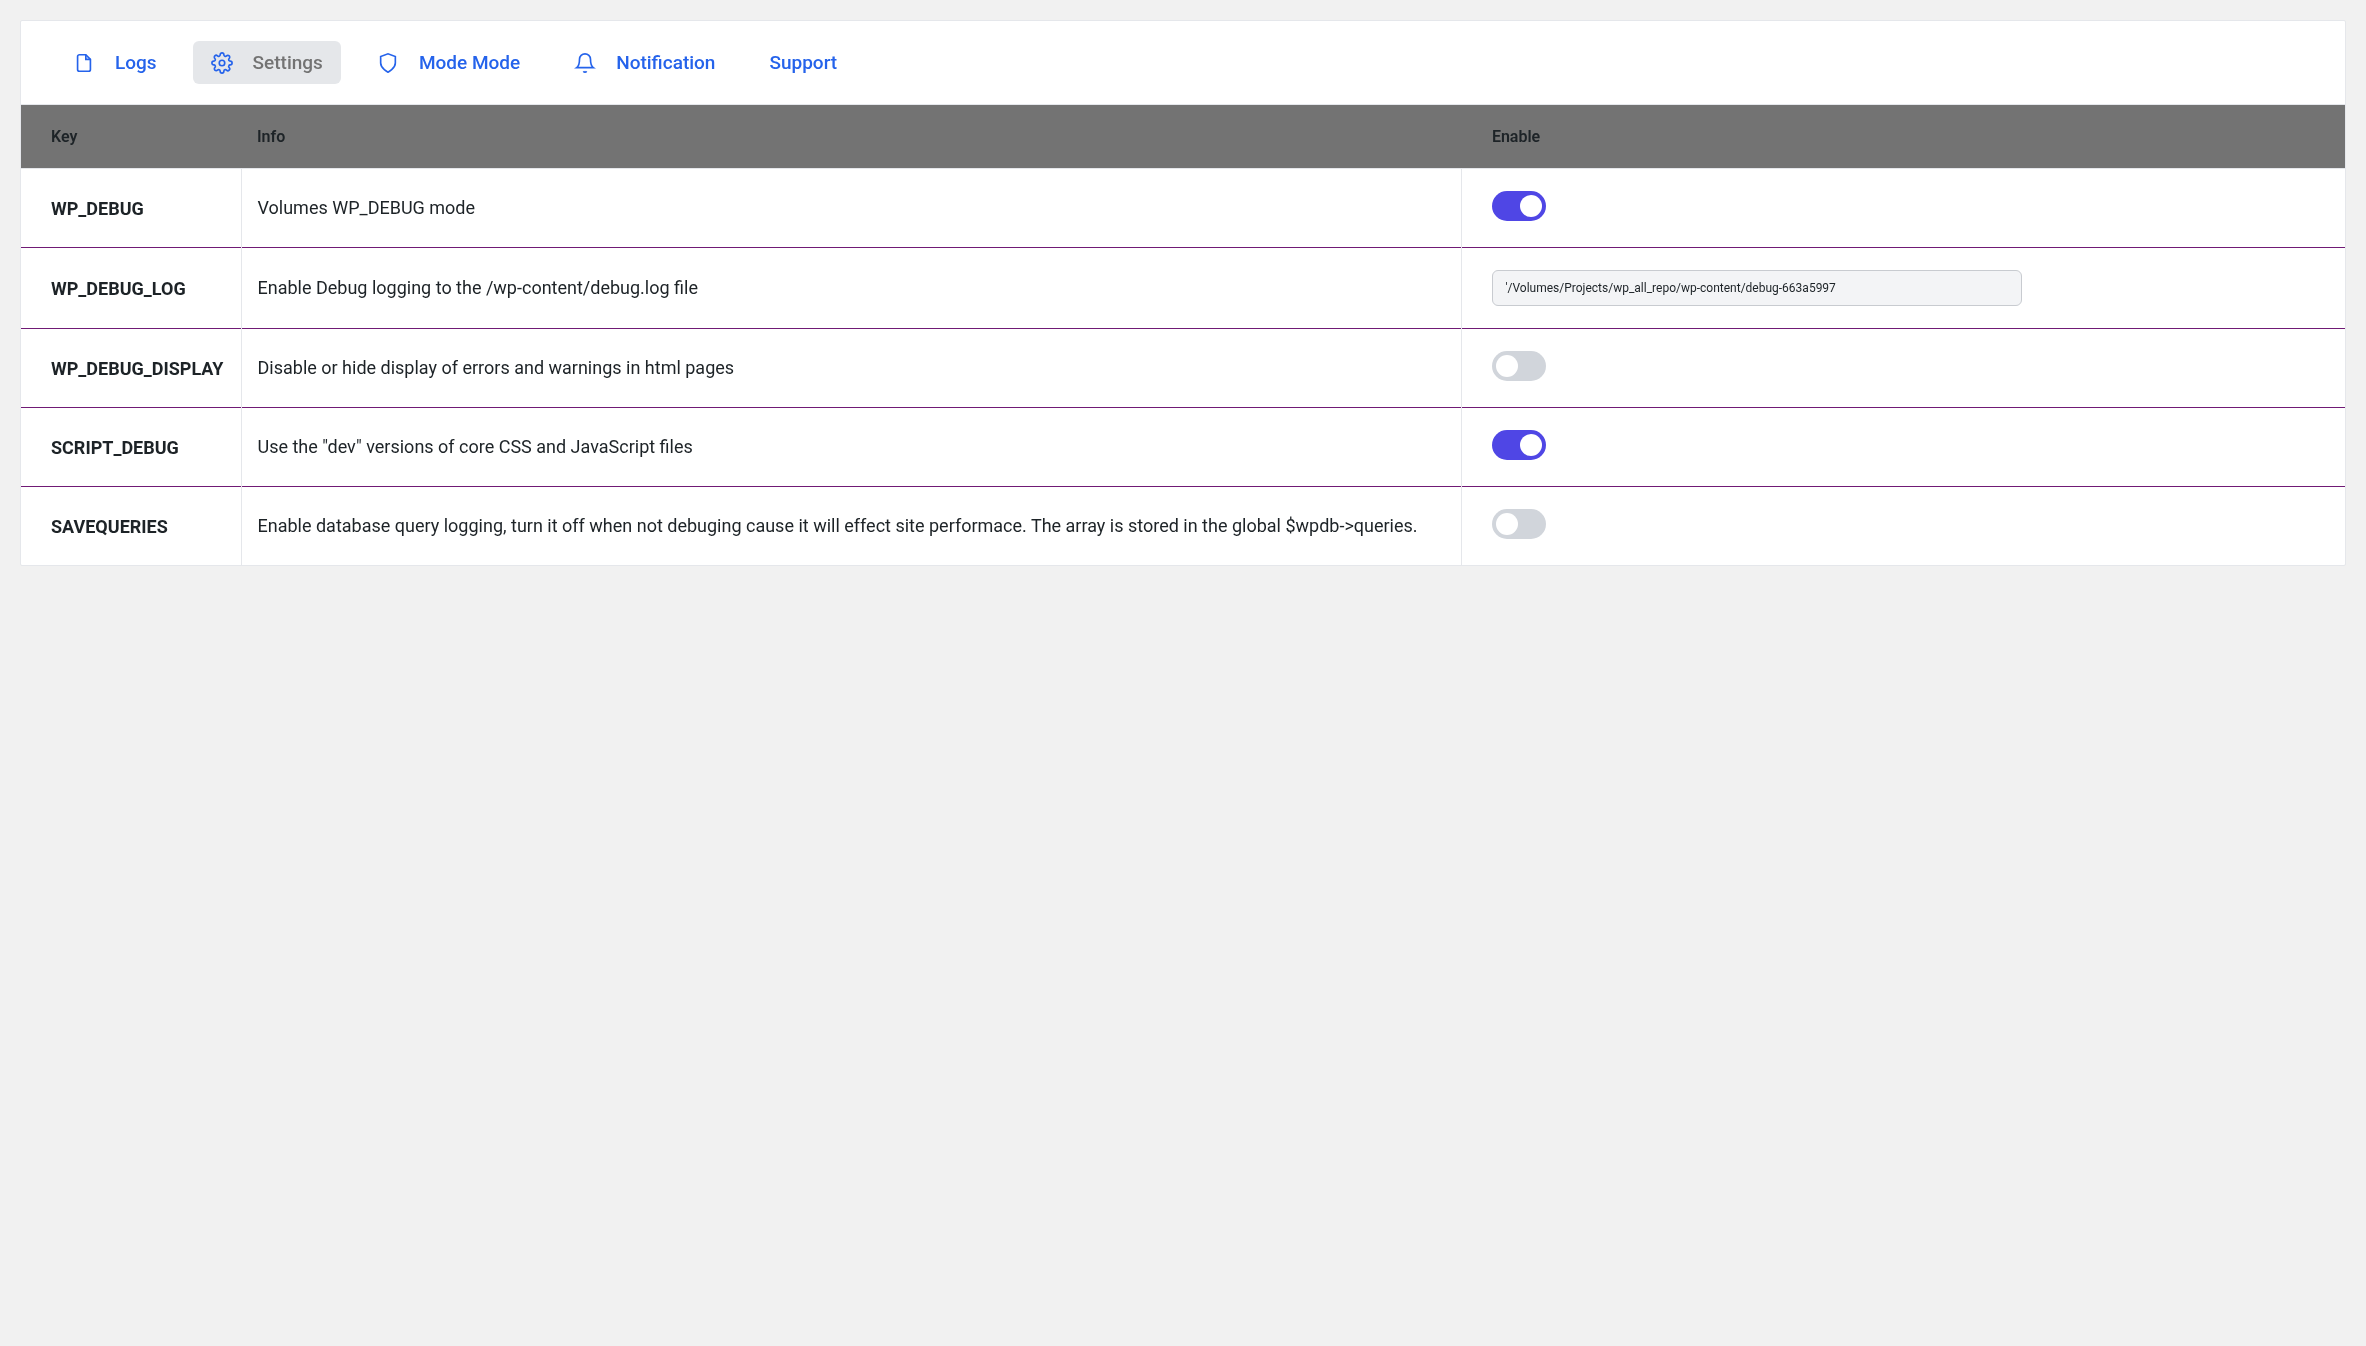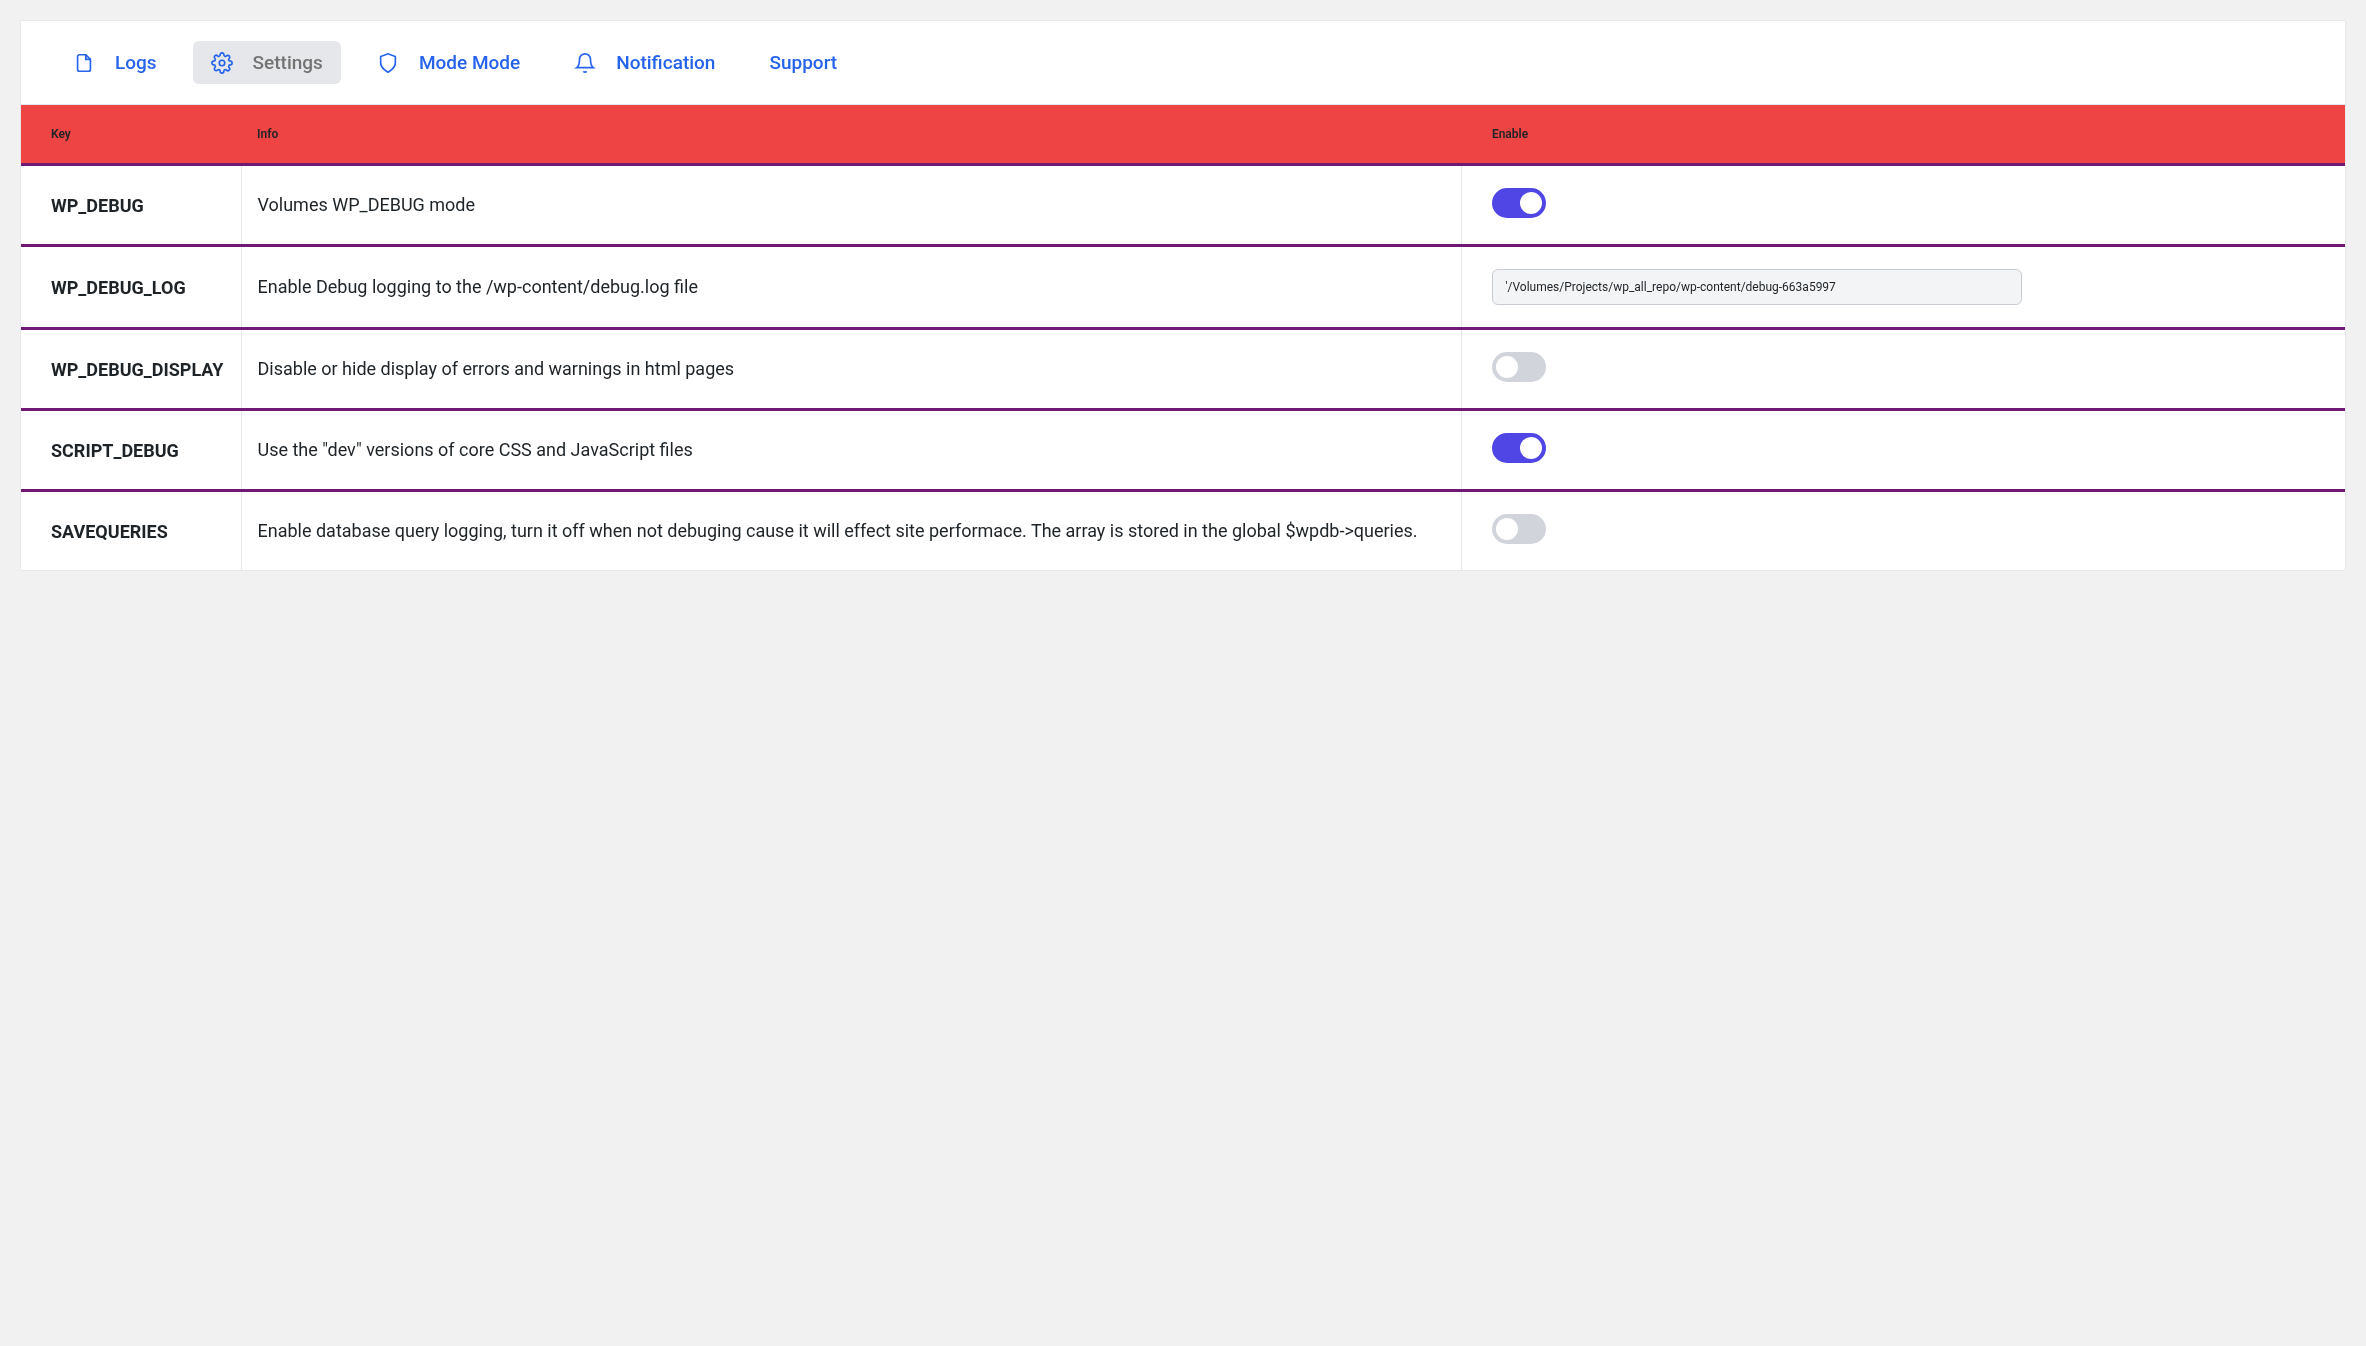--- a/index.html
+++ b/index.html
@@ -37,31 +37,31 @@
     .tab.active {
       background: #e5e7ea;
       color: #737373;
     }
     .tab .ico { display:inline-flex; color:#2563eb; }
     .tab.active .ico { color:#2563eb; }
     .table { width: 100%; border-collapse: collapse; }
     .table thead th {
       text-align: left;
       font-weight: 600;
-      font-size: 12px;
+      font-size: 16px;
       padding: 22px 16px;
-      background: #ef4444;
+      background: #737373;
       border-bottom: 1px solid #e5e7eb;
       color: #1d2327;
     }
     .table thead th:first-child { padding-left: 30px; width: 220px; }
     .table thead th:last-child  { width: 38%; padding-left: 30px; }
     .table tbody td {
       padding: 22px 16px;
-      border-top: 3px solid #701a75;
+      border-top: 1px solid #701a75;
       border-right: 1px solid #e5e7eb;
       vertical-align: middle;
       font-size: 18px;
       color: #1d2327;
     }
     .table tbody td:first-child {
       padding-left: 30px;
       font-weight: 700;
       border-right: 1px solid #e5e7eb;
       width: 220px;

